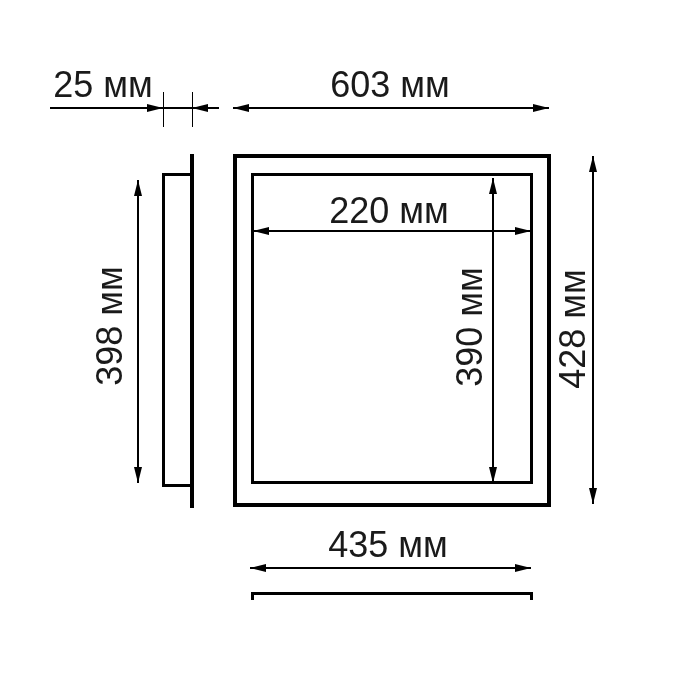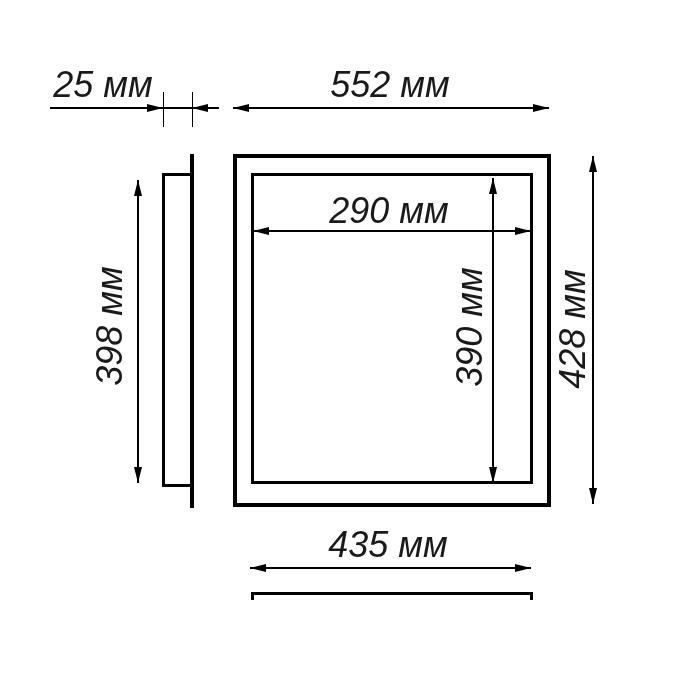--- a/index.html
+++ b/index.html
@@ -7,21 +7,20 @@
     padding: 0;
     background: #ffffff;
     font-family: "Liberation Sans", sans-serif;
   }
   .canvas {
     position: relative;
     width: 700px;
     height: 600px;
     background: #ffffff;
     overflow: hidden;
-    font-style: italic;
   }
   
   .outer-frame {
     position: absolute; left: 233px; top: 154px;
     width: 318px; height: 353px;
     border: 4px solid #000; box-sizing: border-box;
   }
   .inner-frame {
     position: absolute; left: 251px; top: 173px;
     width: 282px; height: 311px;
@@ -87,27 +86,27 @@
   <div class="dline-h" style="left:50px; top:107.25px; width:113px;">
     <span class="ah tip-right"></span>
   </div>
   <div class="dline-h" style="left:163px; top:107.25px; width:29px;"></div>
   <div class="dline-h" style="left:192px; top:107.25px; width:27px;">
     <span class="ah tip-left"></span>
   </div>
   <div class="ext-line-v" style="left:162.5px; top:92px; height:35px;"></div>
   <div class="ext-line-v" style="left:191.5px; top:92px; height:35px;"></div>
 
-  <div class="dlabel" style="left:390px; top:85px;">552 мм</div>
+  <div class="dlabel" style="left:390px; top:85px;">603 мм</div>
   <div class="dline-h" style="left:233px; top:107.25px; width:316px;">
     <span class="ah tip-left"></span>
     <span class="ah tip-right"></span>
   </div>
 
-  <div class="dlabel" style="left:389px; top:211px;">290 мм</div>
+  <div class="dlabel" style="left:389px; top:211px;">220 мм</div>
   <div class="dline-h" style="left:253px; top:230.25px; width:278px;">
     <span class="ah tip-left"></span>
     <span class="ah tip-right"></span>
   </div>
 
   <div class="dlabel vertical" style="left:470px; top:327px;">390 мм</div>
   <div class="dline-v" style="left:492.25px; top:178px; height:305px;">
     <span class="ah tip-up"></span>
     <span class="ah tip-down"></span>
   </div>

